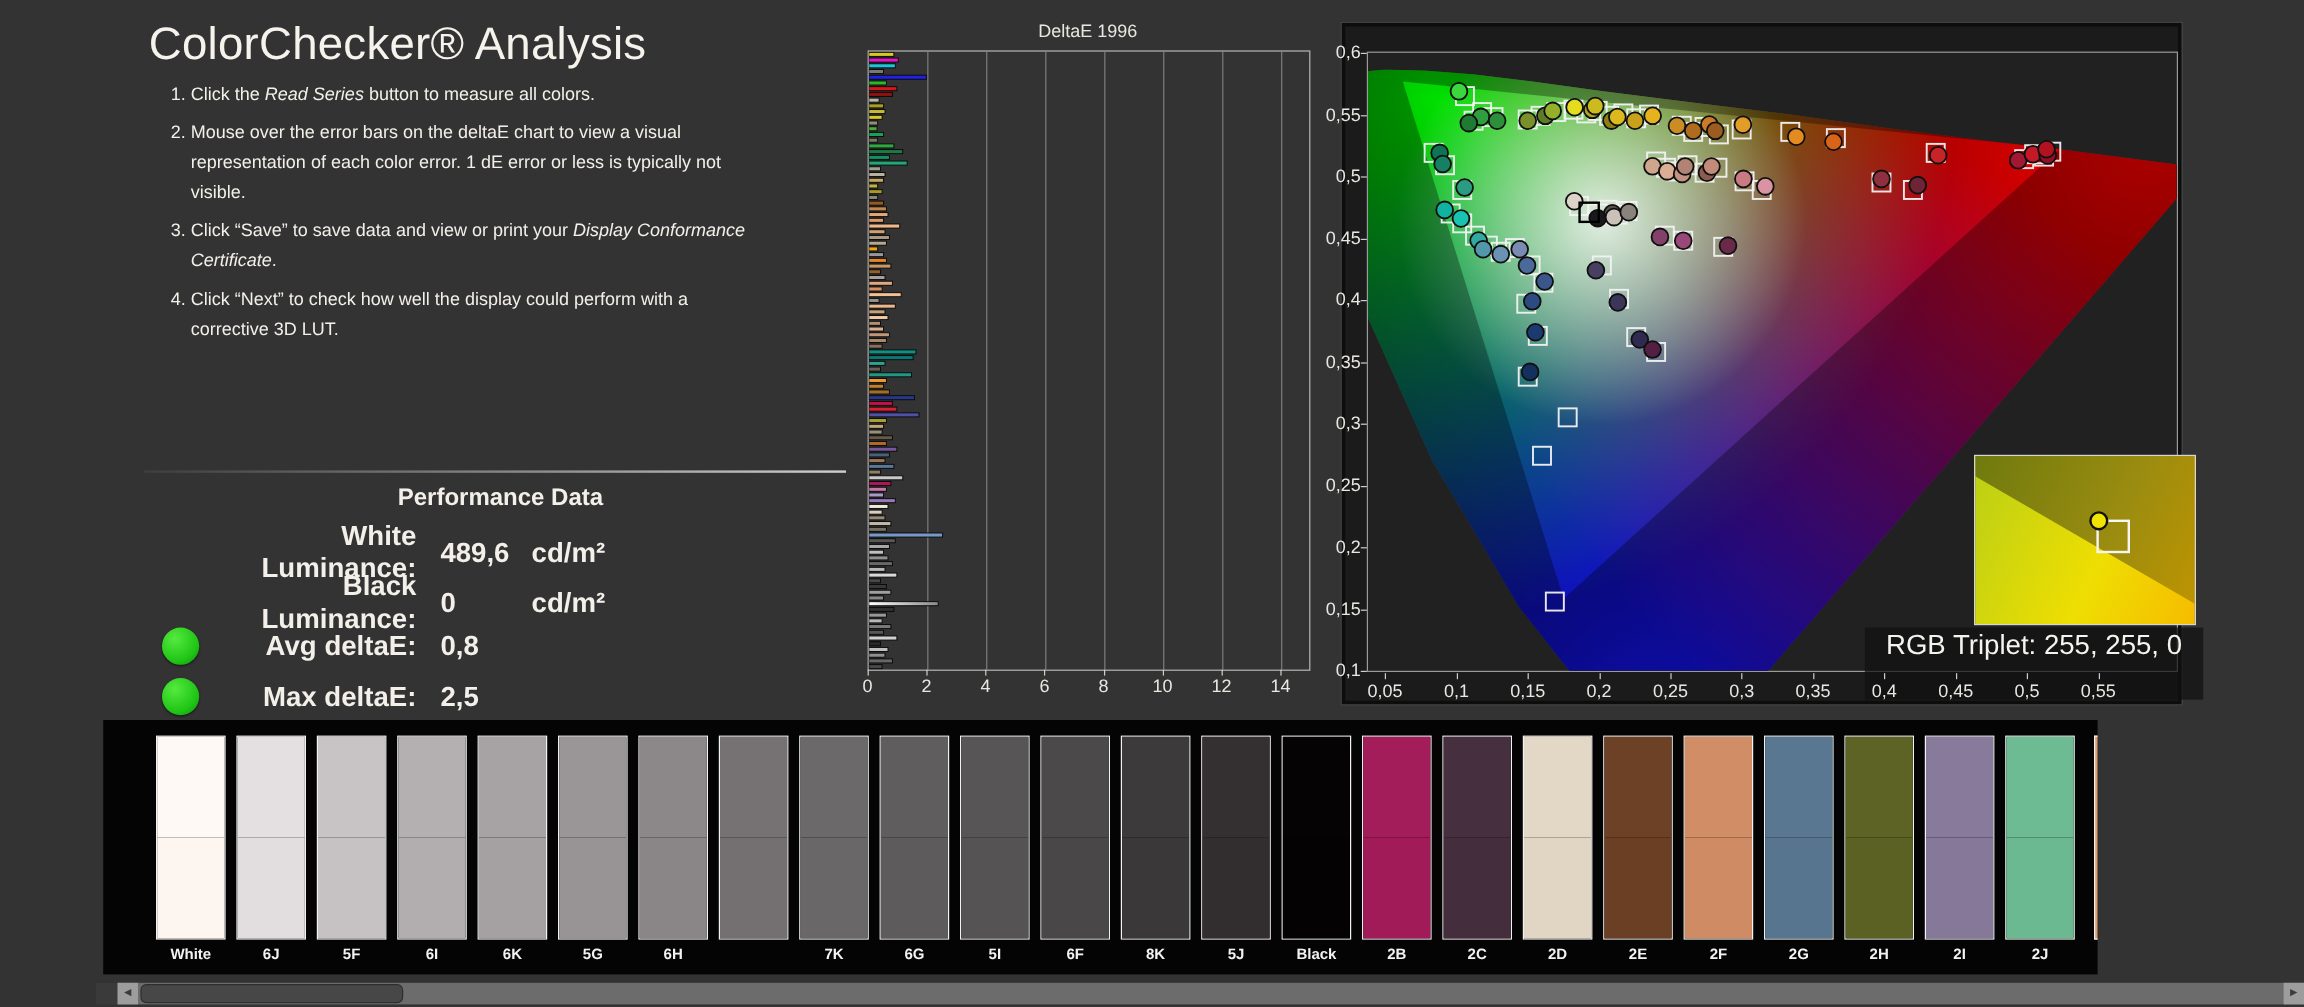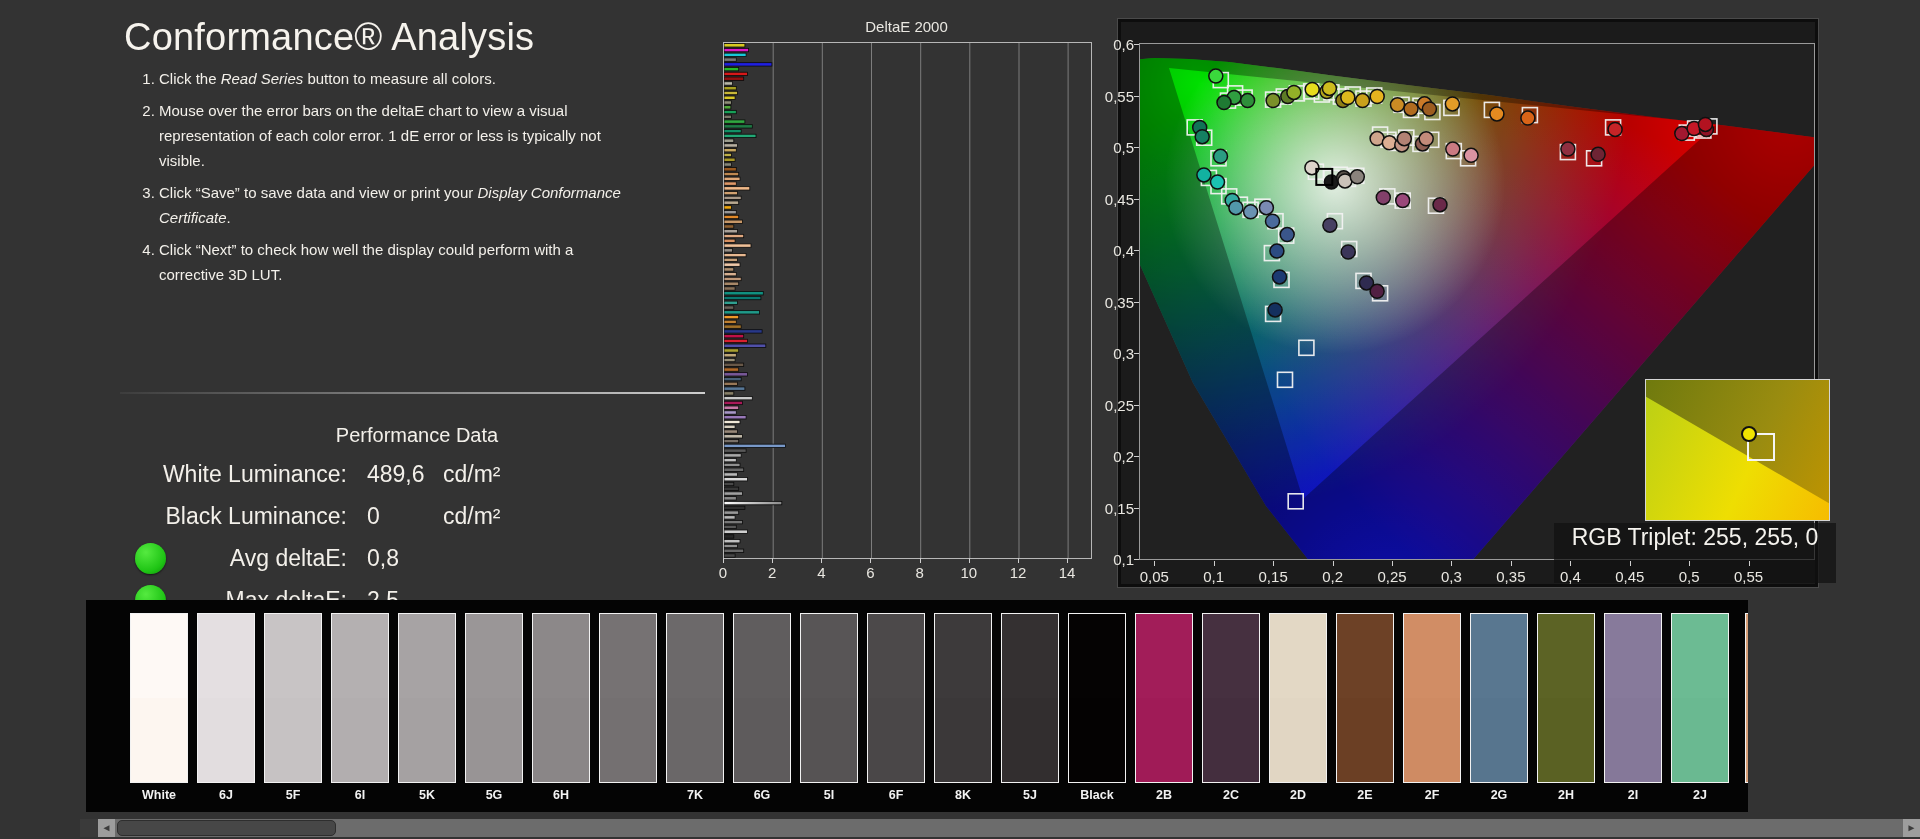--- a/index.html
+++ b/index.html
@@ -11,21 +11,21 @@
   }
   .abs{position:absolute;}
 
   
   #title{left:124px;top:16px;font-size:38px;font-weight:400;letter-spacing:.2px;color:#f6f3ed;}
   #instructions{left:107px;top:66px;width:478px;margin:0;padding-left:52px;
     font-size:15px;line-height:25px;color:#f3f0ea;}
   #instructions li{margin-bottom:7px;}
   #divider{left:120px;top:392px;width:585px;height:2px;
     background:linear-gradient(to right,#3d3d3d,#8b8b8b 55%,#cfcfcf);}
-  #perf{left:107px;top:424px;width:620px;}
+  #perf{left:107px;top:404px;width:620px;font-weight:bold;}
   #perf-title{text-align:center;font-size:20px;margin-bottom:6px;color:#f3f0ea;}
   .perf-row{display:grid;grid-template-columns:50px 190px 96px auto;align-items:center;height:42px;font-size:23px;}
   .perf-row .lab{text-align:right;}
   .perf-row .val{padding-left:20px;}
   .perf-row .unit{padding-left:0px;}
   .dot{width:31px;height:31px;border-radius:50%;margin-left:28px;
     background:radial-gradient(circle at 35% 30%,#4fe83c,#17b20e 70%,#0d8a08);
     box-shadow:0 1px 2px rgba(0,0,0,.6);}
 
   
@@ -67,21 +67,21 @@
   #sb-corner{left:80px;top:819px;width:18px;height:18px;background:#3a3a3a;}
   #scrollbar{left:98px;top:819px;width:1822px;height:18px;background:#6c6c6c;}
   .sb-btn{position:absolute;top:0;width:17px;height:18px;background:#9d9d9d;color:#3c3c3c;
     font-size:10px;line-height:18px;text-align:center;}
   #sb-thumb{position:absolute;left:19px;top:1px;width:219px;height:16px;background:#474747;
     border:1px solid #2e2e2e;border-radius:5px;box-sizing:border-box;}
 </style>
 </head>
 <body>
 
-<div id="title" class="abs">Conformance® Analysis</div>
+<div id="title" class="abs">ColorChecker® Analysis</div>
 <ol id="instructions" class="abs">
     <li><span>Click the </span><i>Read Series</i><span> button to measure all colors.</span></li>
     <li><span>Mouse over the error bars on the deltaE chart to view a visual representation of each color error. 1 dE error or less is typically not visible.</span><br></li>
     <li><span>Click “Save” to save data and view or print your </span><i>Display Conformance Certificate</i><span>.</span></li>
     <li><span>Click “Next” to check how well the display could perform with a corrective 3D LUT.</span></li>
   </ol>
 <div id="divider" class="abs"></div>
 
 <div id="perf" class="abs">
   <div id="perf-title">Performance Data</div>
@@ -109,21 +109,21 @@
       <div class="perf-row">
         <div>
           <div class="dot" style="background: radial-gradient(circle at 35% 30%, rgb(85, 234, 64), rgb(30, 196, 20) 65%, rgb(13, 138, 8));"></div>
         </div>
         <div class="lab">Max deltaE:</div>
         <div class="val">2,5</div>
       </div>
     </div>
 </div>
 
-<div id="delta-title" class="abs">DeltaE 2000</div>
+<div id="delta-title" class="abs">DeltaE 1996</div>
 <div id="delta-plot" class="abs">
   <svg id="delta-svg" width="367" height="515">
       <defs>
         <linearGradient id="barGrad" x1="0" y1="0" x2="1" y2="0">
     <stop offset="0" stop-color="#ffffff"></stop>
           <stop offset="1" stop-color="#8a8a8a"></stop>
         </linearGradient>
       </defs>
       <line x1="49.2" y1="0" x2="49.2" y2="515" stroke="#7d7d7d" stroke-width="1"></line>
       <line x1="98.3" y1="0" x2="98.3" y2="515" stroke="#7d7d7d" stroke-width="1"></line>
@@ -454,21 +454,21 @@
       <span class="sw-label" style="left: 172px;">5F</span>
       <div class="swatch" style="left: 245px;">
         <div class="half" style="background: rgb(180, 176, 177);"></div>
         <div class="half" style="background: rgb(178, 174, 175);"></div>
       </div>
       <span class="sw-label" style="left: 239px;">6I</span>
       <div class="swatch" style="left: 312px;">
         <div class="half" style="background: rgb(167, 163, 164);"></div>
         <div class="half" style="background: rgb(165, 161, 162);"></div>
       </div>
-      <span class="sw-label" style="left: 306px;">5K</span>
+      <span class="sw-label" style="left: 306px;">6K</span>
       <div class="swatch" style="left: 379px;">
         <div class="half" style="background: rgb(154, 150, 151);"></div>
         <div class="half" style="background: rgb(152, 148, 149);"></div>
       </div>
       <span class="sw-label" style="left: 373px;">5G</span>
       <div class="swatch" style="left: 446px;">
         <div class="half" style="background: rgb(140, 136, 137);"></div>
         <div class="half" style="background: rgb(138, 134, 135);"></div>
       </div>
       <span class="sw-label" style="left: 440px;">6H</span>

